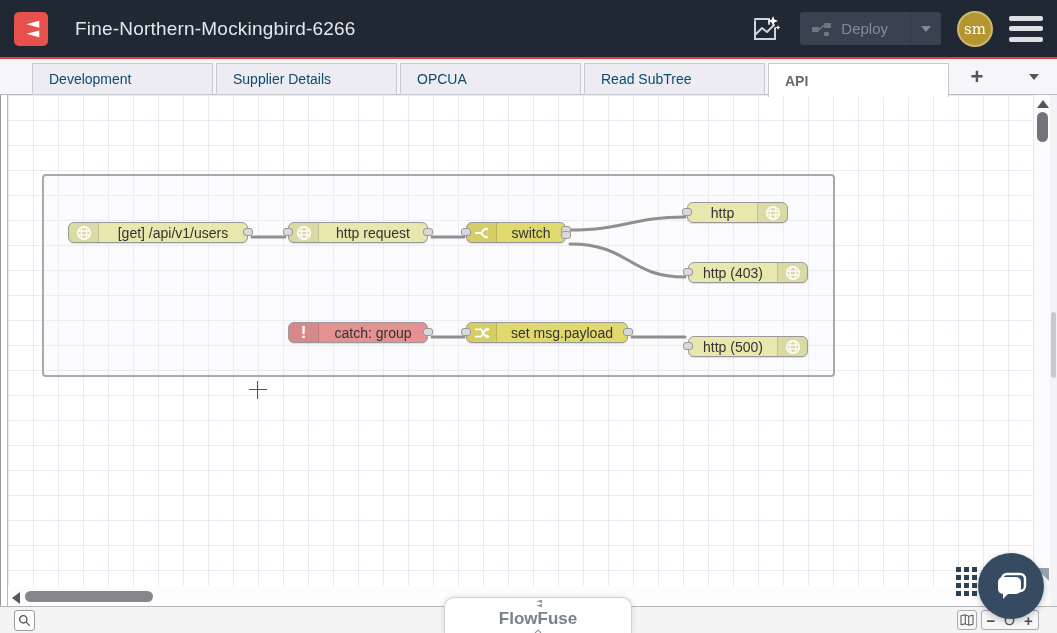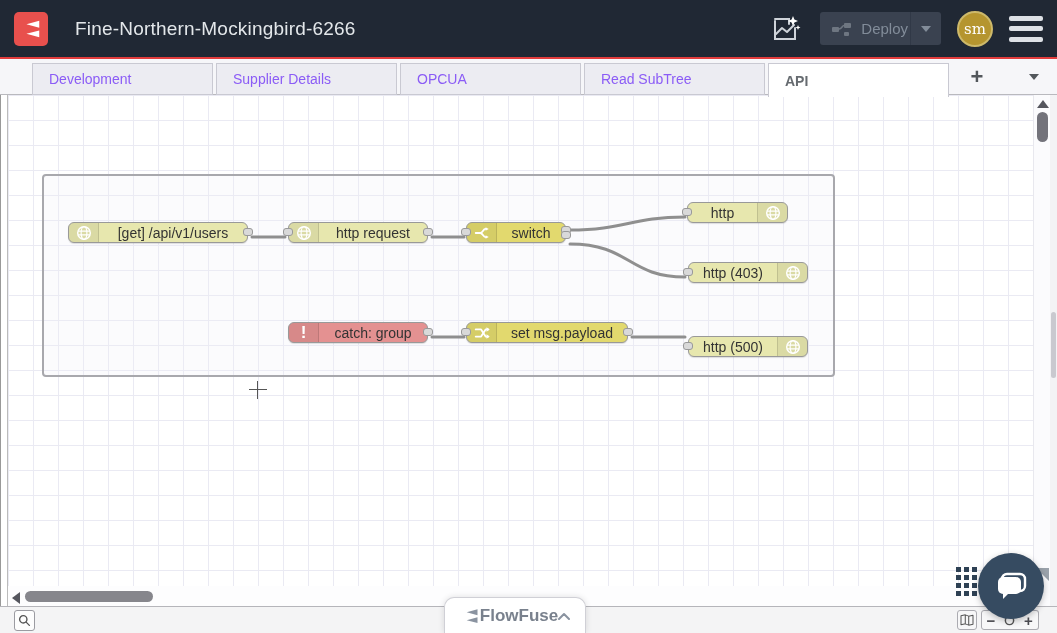--- a/index.html
+++ b/index.html
@@ -6,32 +6,32 @@
   html,body { width:1057px; height:633px; overflow:hidden; font-family:"Liberation Sans", sans-serif; }
   .app { position:relative; width:1057px; height:633px; background:#fff; overflow:hidden; }
 
   
   .header { position:absolute; left:0; top:0; width:1057px; height:57px; background:#202834; display:flex; align-items:center; padding:0 14px; }
   .logo-box { width:34px; height:34px; background:#e8504d; border-radius:5px; display:flex; align-items:center; justify-content:center; flex:0 0 auto; }
   .app-title { margin-left:27px; font-size:19px; color:#e3e7ea; letter-spacing:.2px; }
   .header-right { margin-left:auto; display:flex; align-items:center; gap:16px; }
   .ai-btn { width:38px; height:38px; display:flex; align-items:center; justify-content:center; cursor:pointer; }
   .deploy-btn { height:33px; background:#3a4250; border-radius:3px; display:flex; align-items:center; padding:0 0 0 12px; cursor:default; }
-  .deploy-label { font-size:15px; color:#828c99; margin:0 2px 0 9px; }
+  .deploy-label { font-size:15px; color:#828c99; margin:0 22px 0 9px; }
   .deploy-divider { width:1px; height:33px; background:#313947; }
   .deploy-caret { width:30px; height:33px; display:flex; align-items:center; justify-content:center; }
   .caret-down { width:0; height:0; border-left:5px solid transparent; border-right:5px solid transparent; border-top:6px solid #828c99; }
   .avatar { width:36px; height:36px; border-radius:50%; background:#b5952f; border:2px solid #cdb96a; color:#fff; font-family:"DejaVu Serif", serif; font-size:15px; display:flex; align-items:center; justify-content:center; cursor:pointer; }
   .menu-btn { width:34px; height:26px; display:flex; flex-direction:column; justify-content:space-between; cursor:pointer; }
   .menu-btn span { display:block; height:5px; border-radius:2px; background:#dde1e6; }
   .redline { position:absolute; left:0; top:57px; width:1057px; height:2px; background:#e23c3c; }
 
   
   .tabbar { position:absolute; left:0; top:59px; width:1057px; height:36px; background:#f6f6f9; border-bottom:1px solid #b9b9be; }
-  .tab { position:absolute; top:4px; height:32px; width:181px; background:#ececf2; border:1px solid #c9c9d2; color:#8b5cf6; font-size:14px; display:flex; align-items:center; padding-left:16px; cursor:pointer; white-space:nowrap; overflow:hidden; }
+  .tab { position:absolute; top:4px; height:32px; width:181px; background:#ececf2; border:1px solid #c9c9d2; color:#0c4a6e; font-size:14px; display:flex; align-items:center; padding-left:16px; cursor:pointer; white-space:nowrap; overflow:hidden; }
   .tab.active { background:#fff; border-bottom:none; height:34px; z-index:3; color:#666b70; font-weight:bold; }
   .tab-add { position:absolute; left:963px; top:63px; width:28px; height:28px; display:flex; align-items:center; justify-content:center; font-size:22px; font-weight:bold; color:#53575c; cursor:pointer; }
   .tab-caret { position:absolute; left:1020px; top:63px; width:28px; height:28px; display:flex; align-items:center; justify-content:center; cursor:pointer; }
   .tab-caret i { width:0; height:0; border-left:5px solid transparent; border-right:5px solid transparent; border-top:6px solid #53575c; }
 
   
   .palette-strip { position:absolute; left:0; top:95px; width:8px; height:511px; background:#fff; border-right:1px solid #bbb; border-left:1px solid #999; }
   .canvas { position:absolute; left:8px; top:95px; width:1025px; height:493px; background-color:#fff;
     background-image:linear-gradient(#eaeaf3 1px, transparent 1px), linear-gradient(90deg,#eaeaf3 1px, transparent 1px);
     background-size:25px 25px; cursor:crosshair; }
@@ -76,21 +76,21 @@
   .map-btn { left:957px; border-radius:3px; }
   .zoom-minus { left:981px; border-radius:3px 0 0 3px; font-weight:bold; }
   .zoom-reset { left:1000px; border-left:none; }
   .zoom-plus { left:1019px; border-left:none; border-radius:0 3px 3px 0; font-weight:bold; }
 
   
   .dots-grid { position:absolute; left:956px; top:567px; width:21px; height:29px; display:grid; grid-template-columns:repeat(3,5px); grid-template-rows:repeat(4,5px); gap:3px; cursor:grab; }
   .dots-grid i { background:#2e4154; display:block; }
   .corner-tri { position:absolute; left:1036px; top:568px; width:0; height:0; border-left:13px solid transparent; border-top:13px solid #9aa2ab; }
   .chat-btn { position:absolute; left:978px; top:553px; width:66px; height:66px; border-radius:50%; background:#364b61; box-shadow:0 2px 6px rgba(0,0,0,.25); display:flex; align-items:center; justify-content:center; cursor:pointer; z-index:9; }
-  .brand-sheet { position:absolute; left:444px; top:597px; width:142px; height:36px; background:#fff; border:1px solid #d0d0d6; border-bottom:none; border-radius:10px 10px 0 0; box-shadow:0 0 6px rgba(0,0,0,.12); display:flex; align-items:center; justify-content:center; cursor:pointer; z-index:8; }
+  .brand-sheet { position:absolute; left:444px; top:597px; width:188px; height:36px; background:#fff; border:1px solid #d0d0d6; border-bottom:none; border-radius:10px 10px 0 0; box-shadow:0 0 6px rgba(0,0,0,.12); display:flex; align-items:center; justify-content:center; cursor:pointer; z-index:8;flex-direction:column; }
   .brand-label { font-size:17px; font-weight:bold; color:#79818d; }
 </style>
 </head>
 <body>
 
 <div class="app">
 
   <div class="header">
     <div class="logo-box">
       <svg width="22" height="22" viewBox="0 0 24 24">

